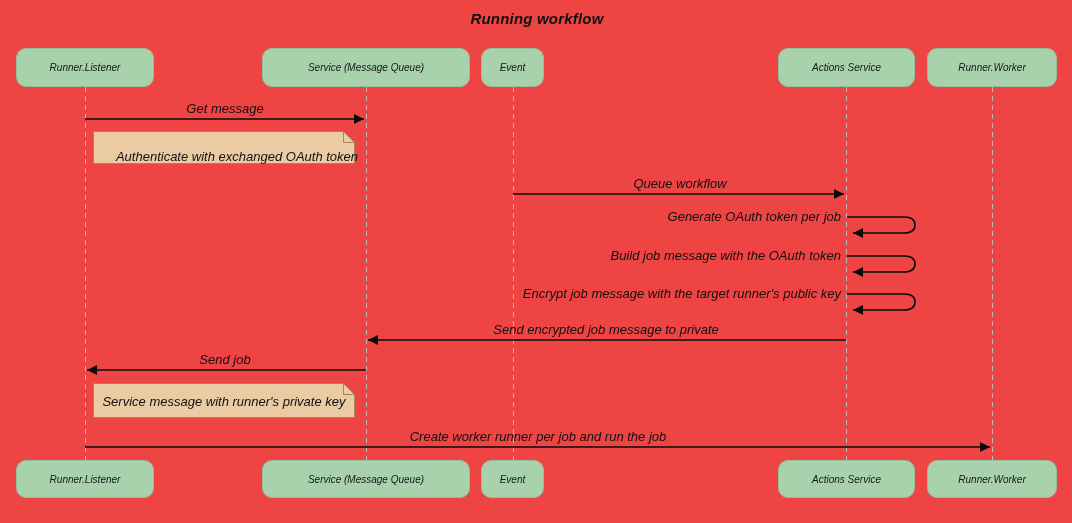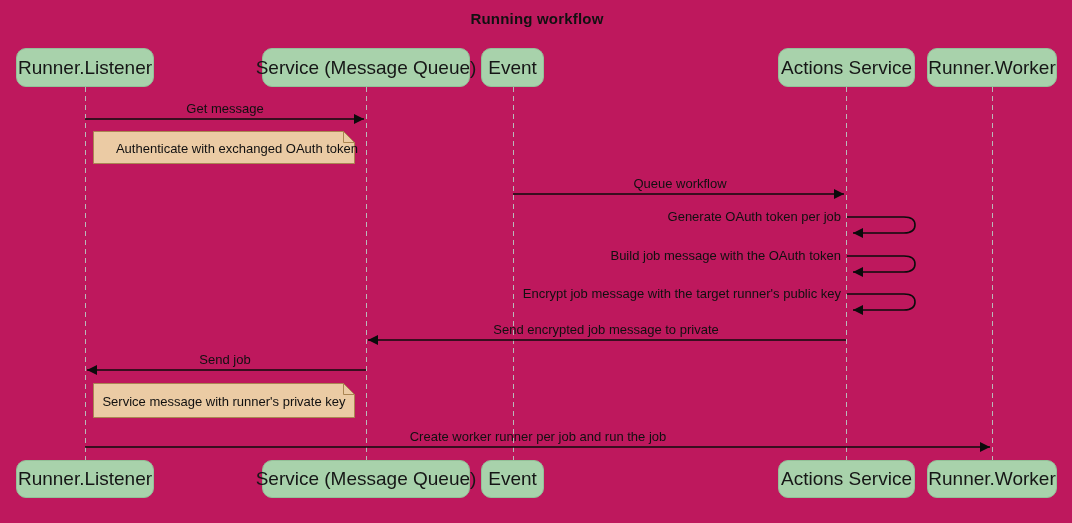--- a/index.html
+++ b/index.html
@@ -1,28 +1,28 @@
 <!DOCTYPE html>
 <html><head>
 <meta charset="utf-8">
 <style>
   html,body{margin:0;padding:0;background:#ffffff;}
   body{font-family:"Liberation Sans", sans-serif;color:#111111;}
   .canvas{
-    position:relative;width:1072px;height:523px;background:#be185d;overflow:hidden;
+    position:relative;width:1072px;height:523px;background:#ef4444;overflow:hidden;font-style:italic;
   }
   .diagram-title{
     position:absolute;top:10px;left:0;width:1074px;text-align:center;
     font-size:15px;font-weight:bold;color:#111111;letter-spacing:.2px;
   }
   .actor{
     position:absolute;height:39px;border-radius:10px;
     background:#a8d2ab;border:1px solid #93c098;box-sizing:border-box;
     display:flex;align-items:center;justify-content:center;
-    font-size:19px;color:#161616;white-space:nowrap;
+    font-size:10px;color:#161616;white-space:nowrap;
   }
   .actor.bottom{height:38px;}
   .msg-label{
     position:absolute;font-size:13px;height:16px;line-height:16px;
     color:#101010;white-space:nowrap;
   }
   .msg-label.centered{width:500px;text-align:center;}
   .msg-label.right{width:420px;text-align:right;}
   .note{
     position:absolute;box-sizing:border-box;
@@ -102,21 +102,21 @@
 
   <div class="msg-label centered" style="left:-25px;top:101px;">Get message</div>
   <div class="msg-label right" style="right:231px;top:209px;">Generate OAuth token per job</div>
   <div class="msg-label centered" style="left:430px;top:176px;">Queue workflow</div>
   <div class="msg-label right" style="right:231px;top:286px;">Encrypt job message with the target runner's public key</div>
   <div class="msg-label right" style="right:231px;top:248px;">Build job message with the OAuth token</div>
   <div class="msg-label centered" style="left:356px;top:322px;">Send encrypted job message to private</div>
   <div class="msg-label centered" style="left:-25px;top:352px;">Send job</div>
   <div class="msg-label centered" style="left:288px;top:429px;">Create worker runner per job and run the job</div>
 
-  <div class="note" style="left:93px;top:131px;width:288px;height:33px;">
+  <div class="note" style="left:93px;top:131px;width:288px;height:33px;align-items:flex-end;">
     <svg width="262" height="33" viewBox="0 0 262 33">
       <path d="M0.5,0.5 L250.5,0.5 L261.5,11.5 L261.5,32.5 L0.5,32.5 Z" fill="#ebcba4" stroke="#aa8552" stroke-width="1"></path>
       <path d="M250.5,0.5 L250.5,11.5 L261.5,11.5" fill="none" stroke="#aa8552" stroke-width="1"></path>
     </svg>
     <span class="note-text">Authenticate with exchanged OAuth token</span>
   </div>
 
   <div class="note" style="left:93px;top:383px;width:262px;height:35px;">
     <svg width="262" height="35" viewBox="0 0 262 35">
       <path d="M0.5,0.5 L250.5,0.5 L261.5,11.5 L261.5,34.5 L0.5,34.5 Z" fill="#ebcba4" stroke="#aa8552" stroke-width="1"></path>

